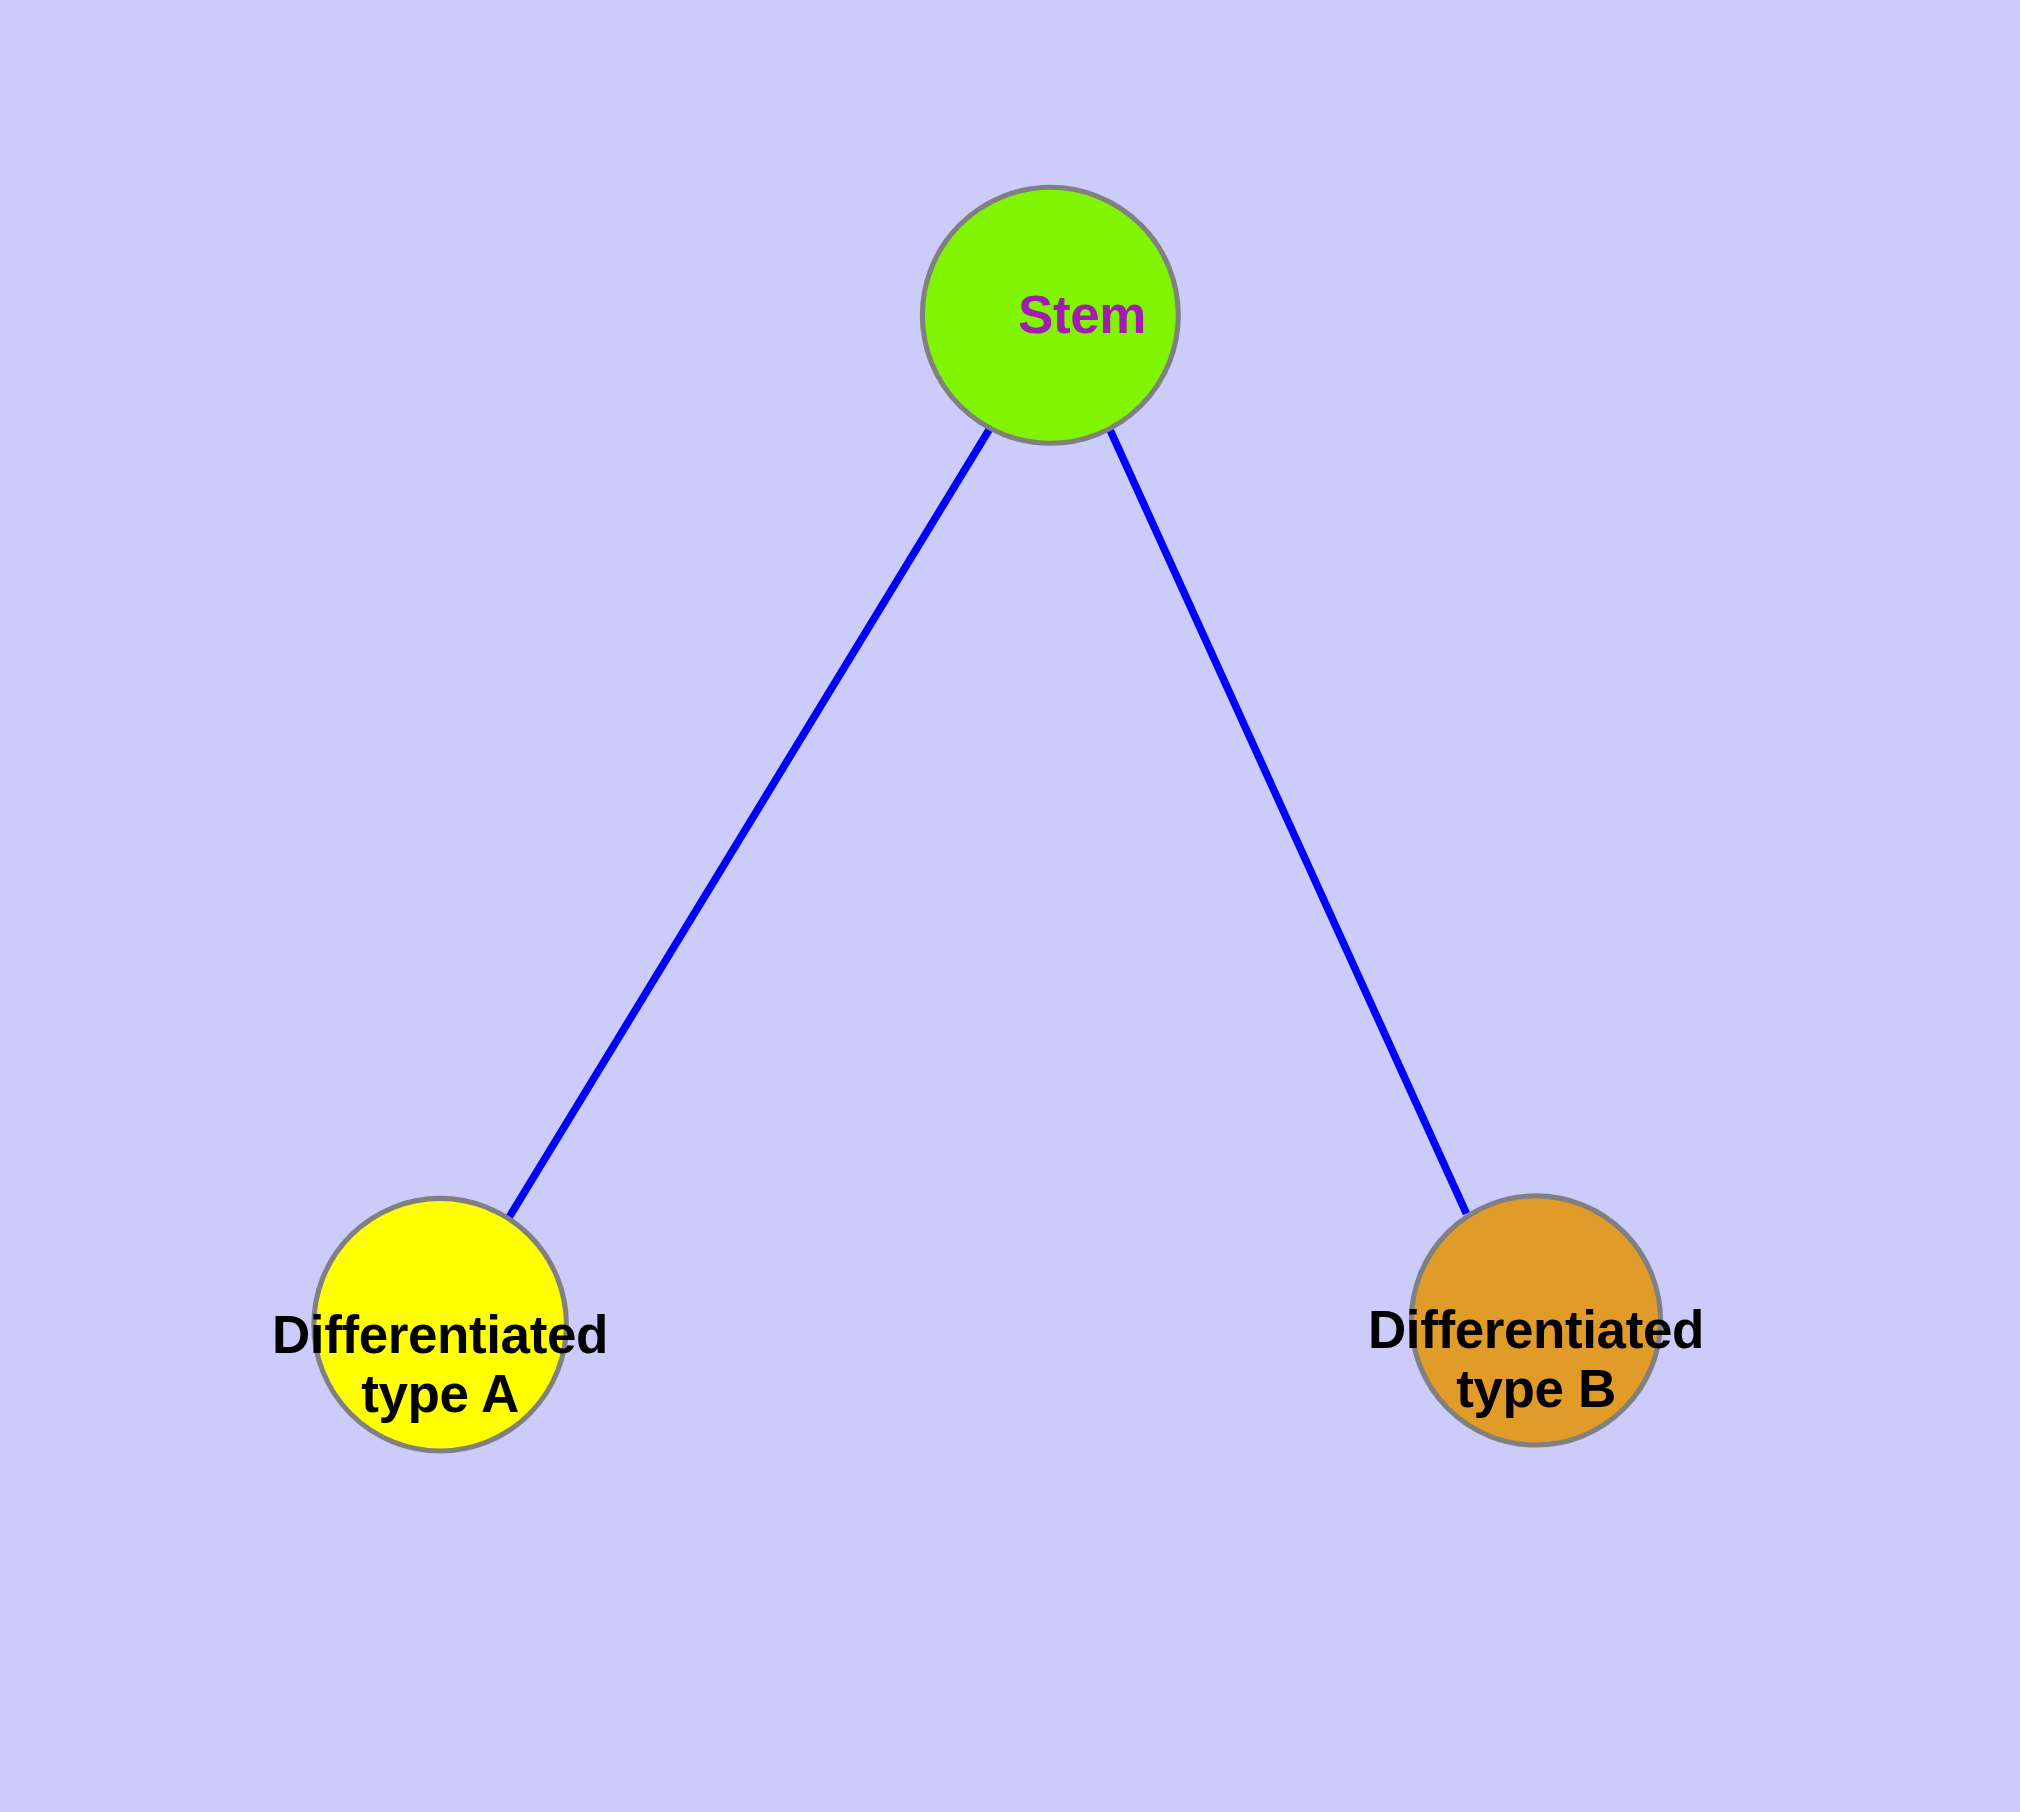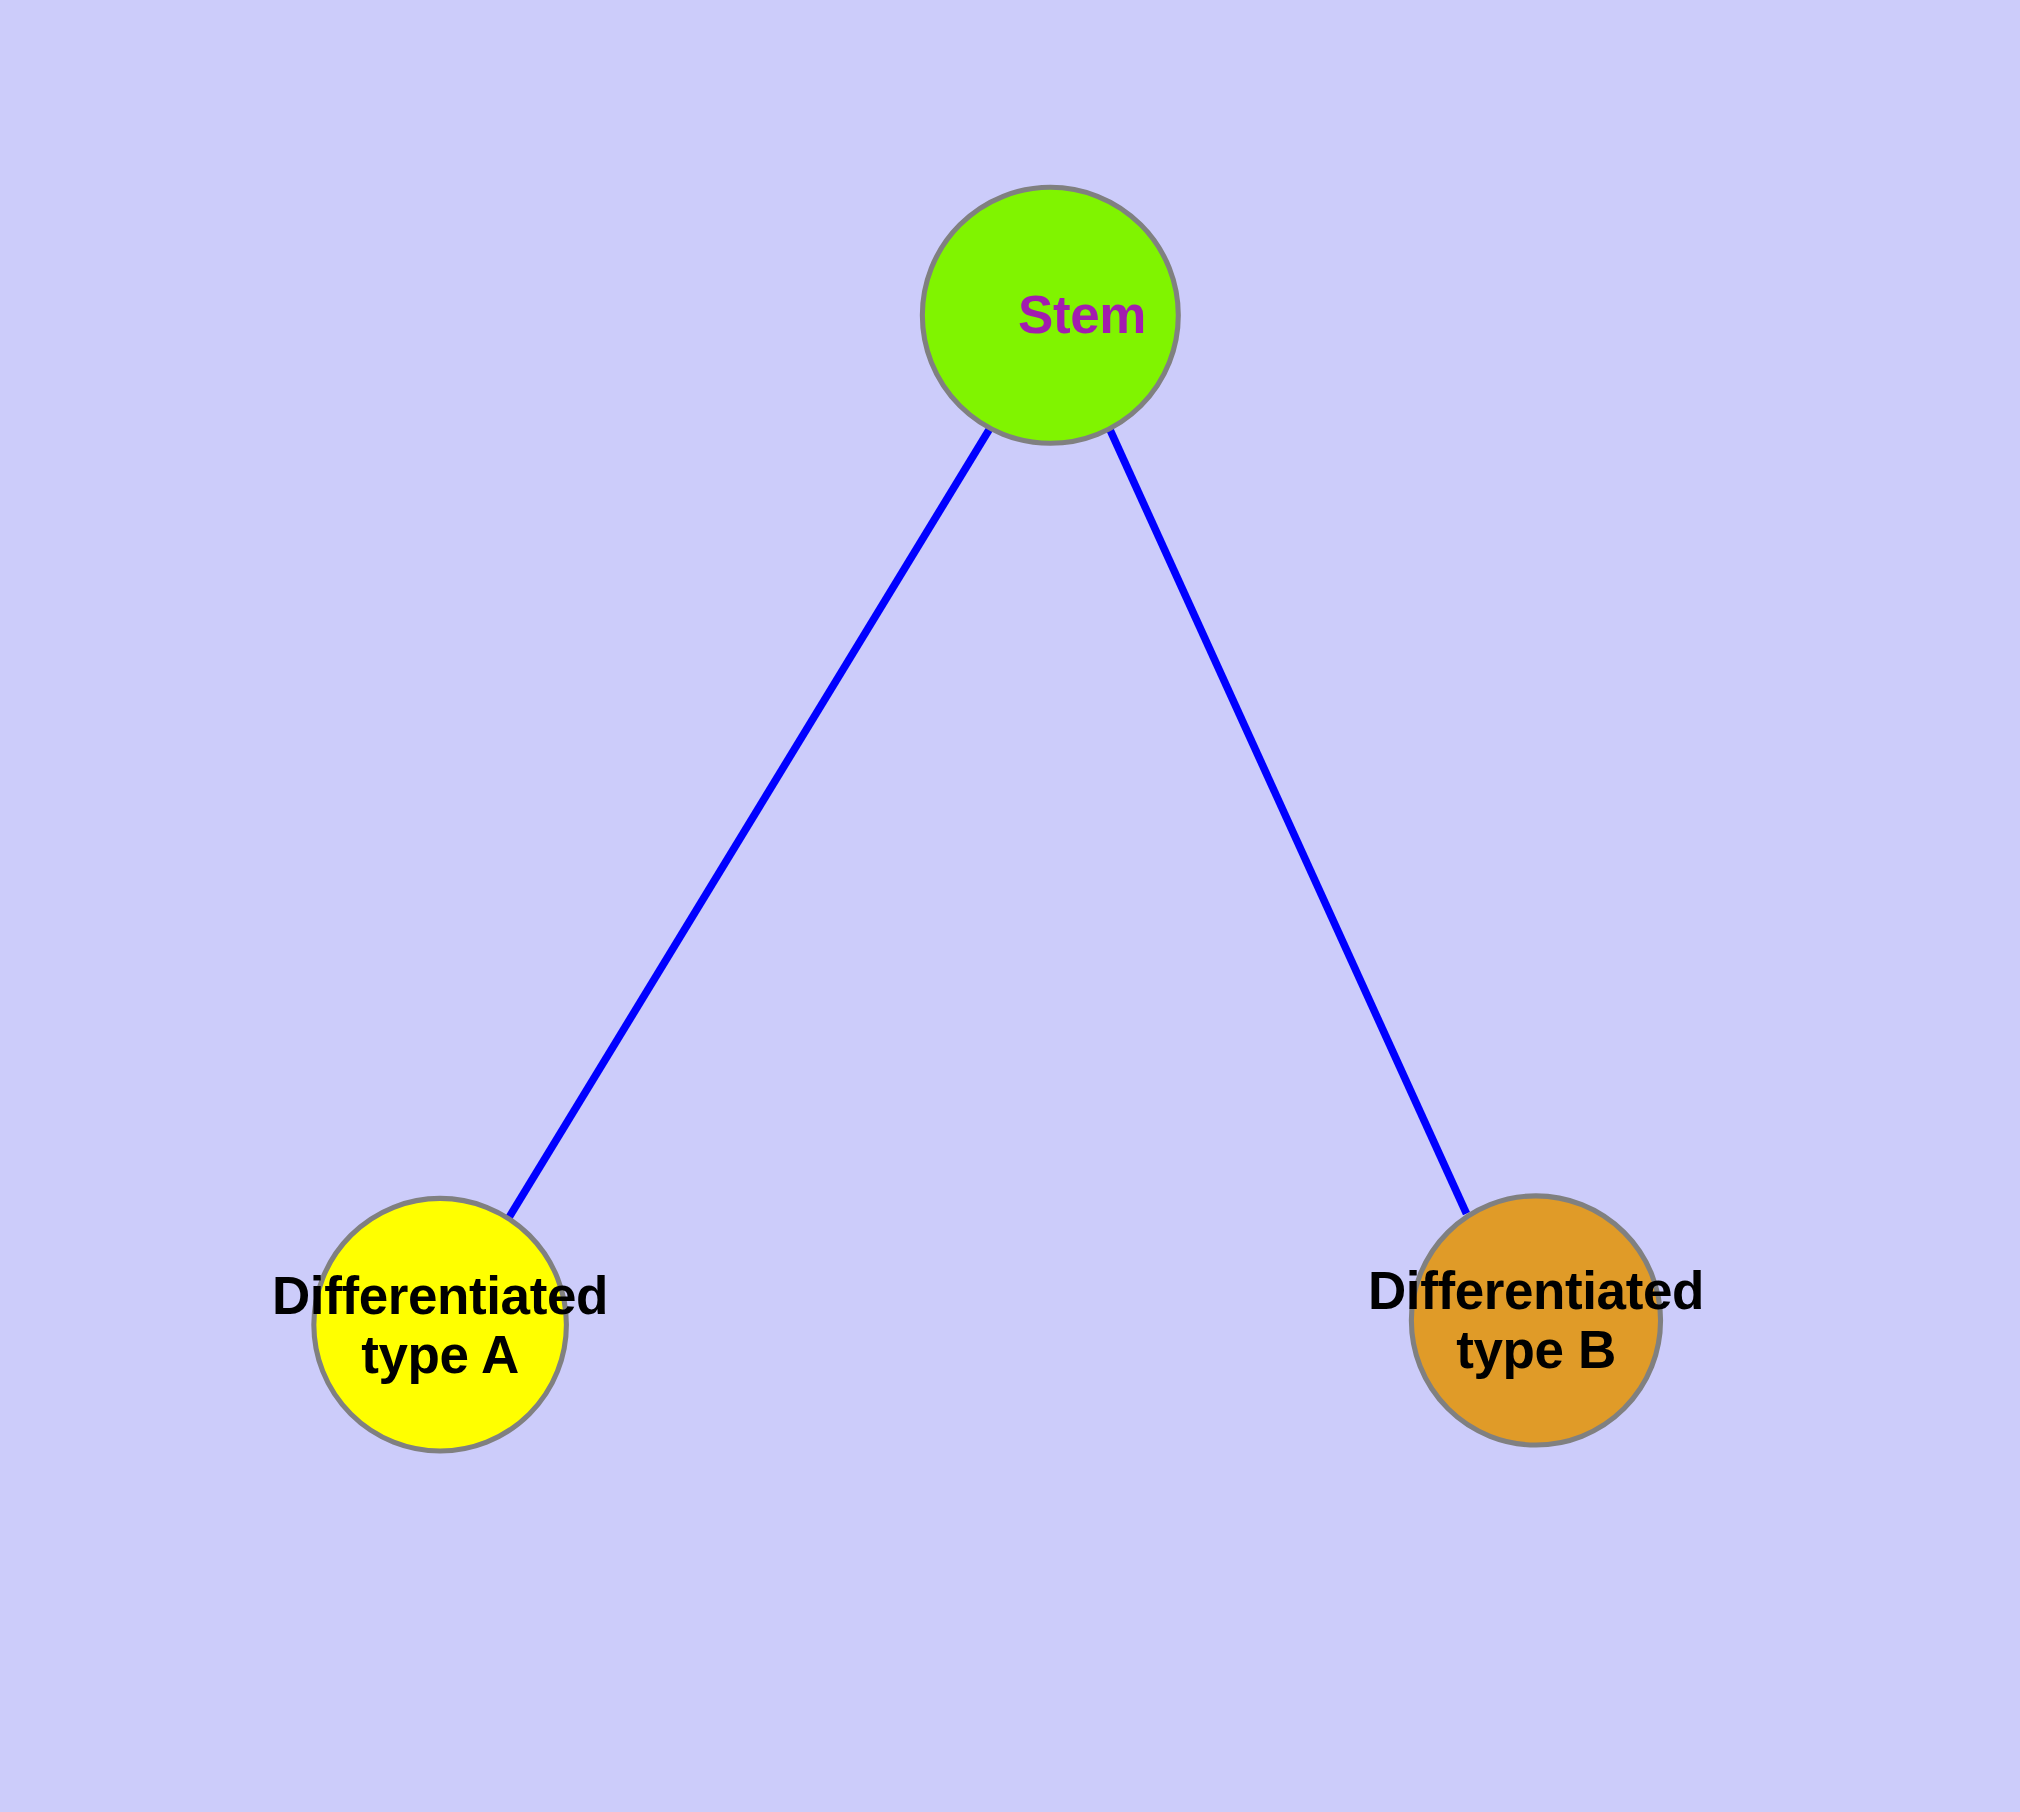--- a/index.html
+++ b/index.html
@@ -36,20 +36,21 @@
     color: #000000;
     line-height: 1.12;
     pointer-events: none;
     letter-spacing: -0.4px;
   }
   .label-stem {
     font-size: 53px;
   }
   .label-multiline {
     font-size: 53px;
+    margin-top: 39px;
   }
 </style>
 </head>
 <body>
 
 <div id="canvas" style="background: rgb(204, 204, 250);">
 
   <svg id="graph-svg" viewBox="0 0 2384 2138">
 
     <g>

